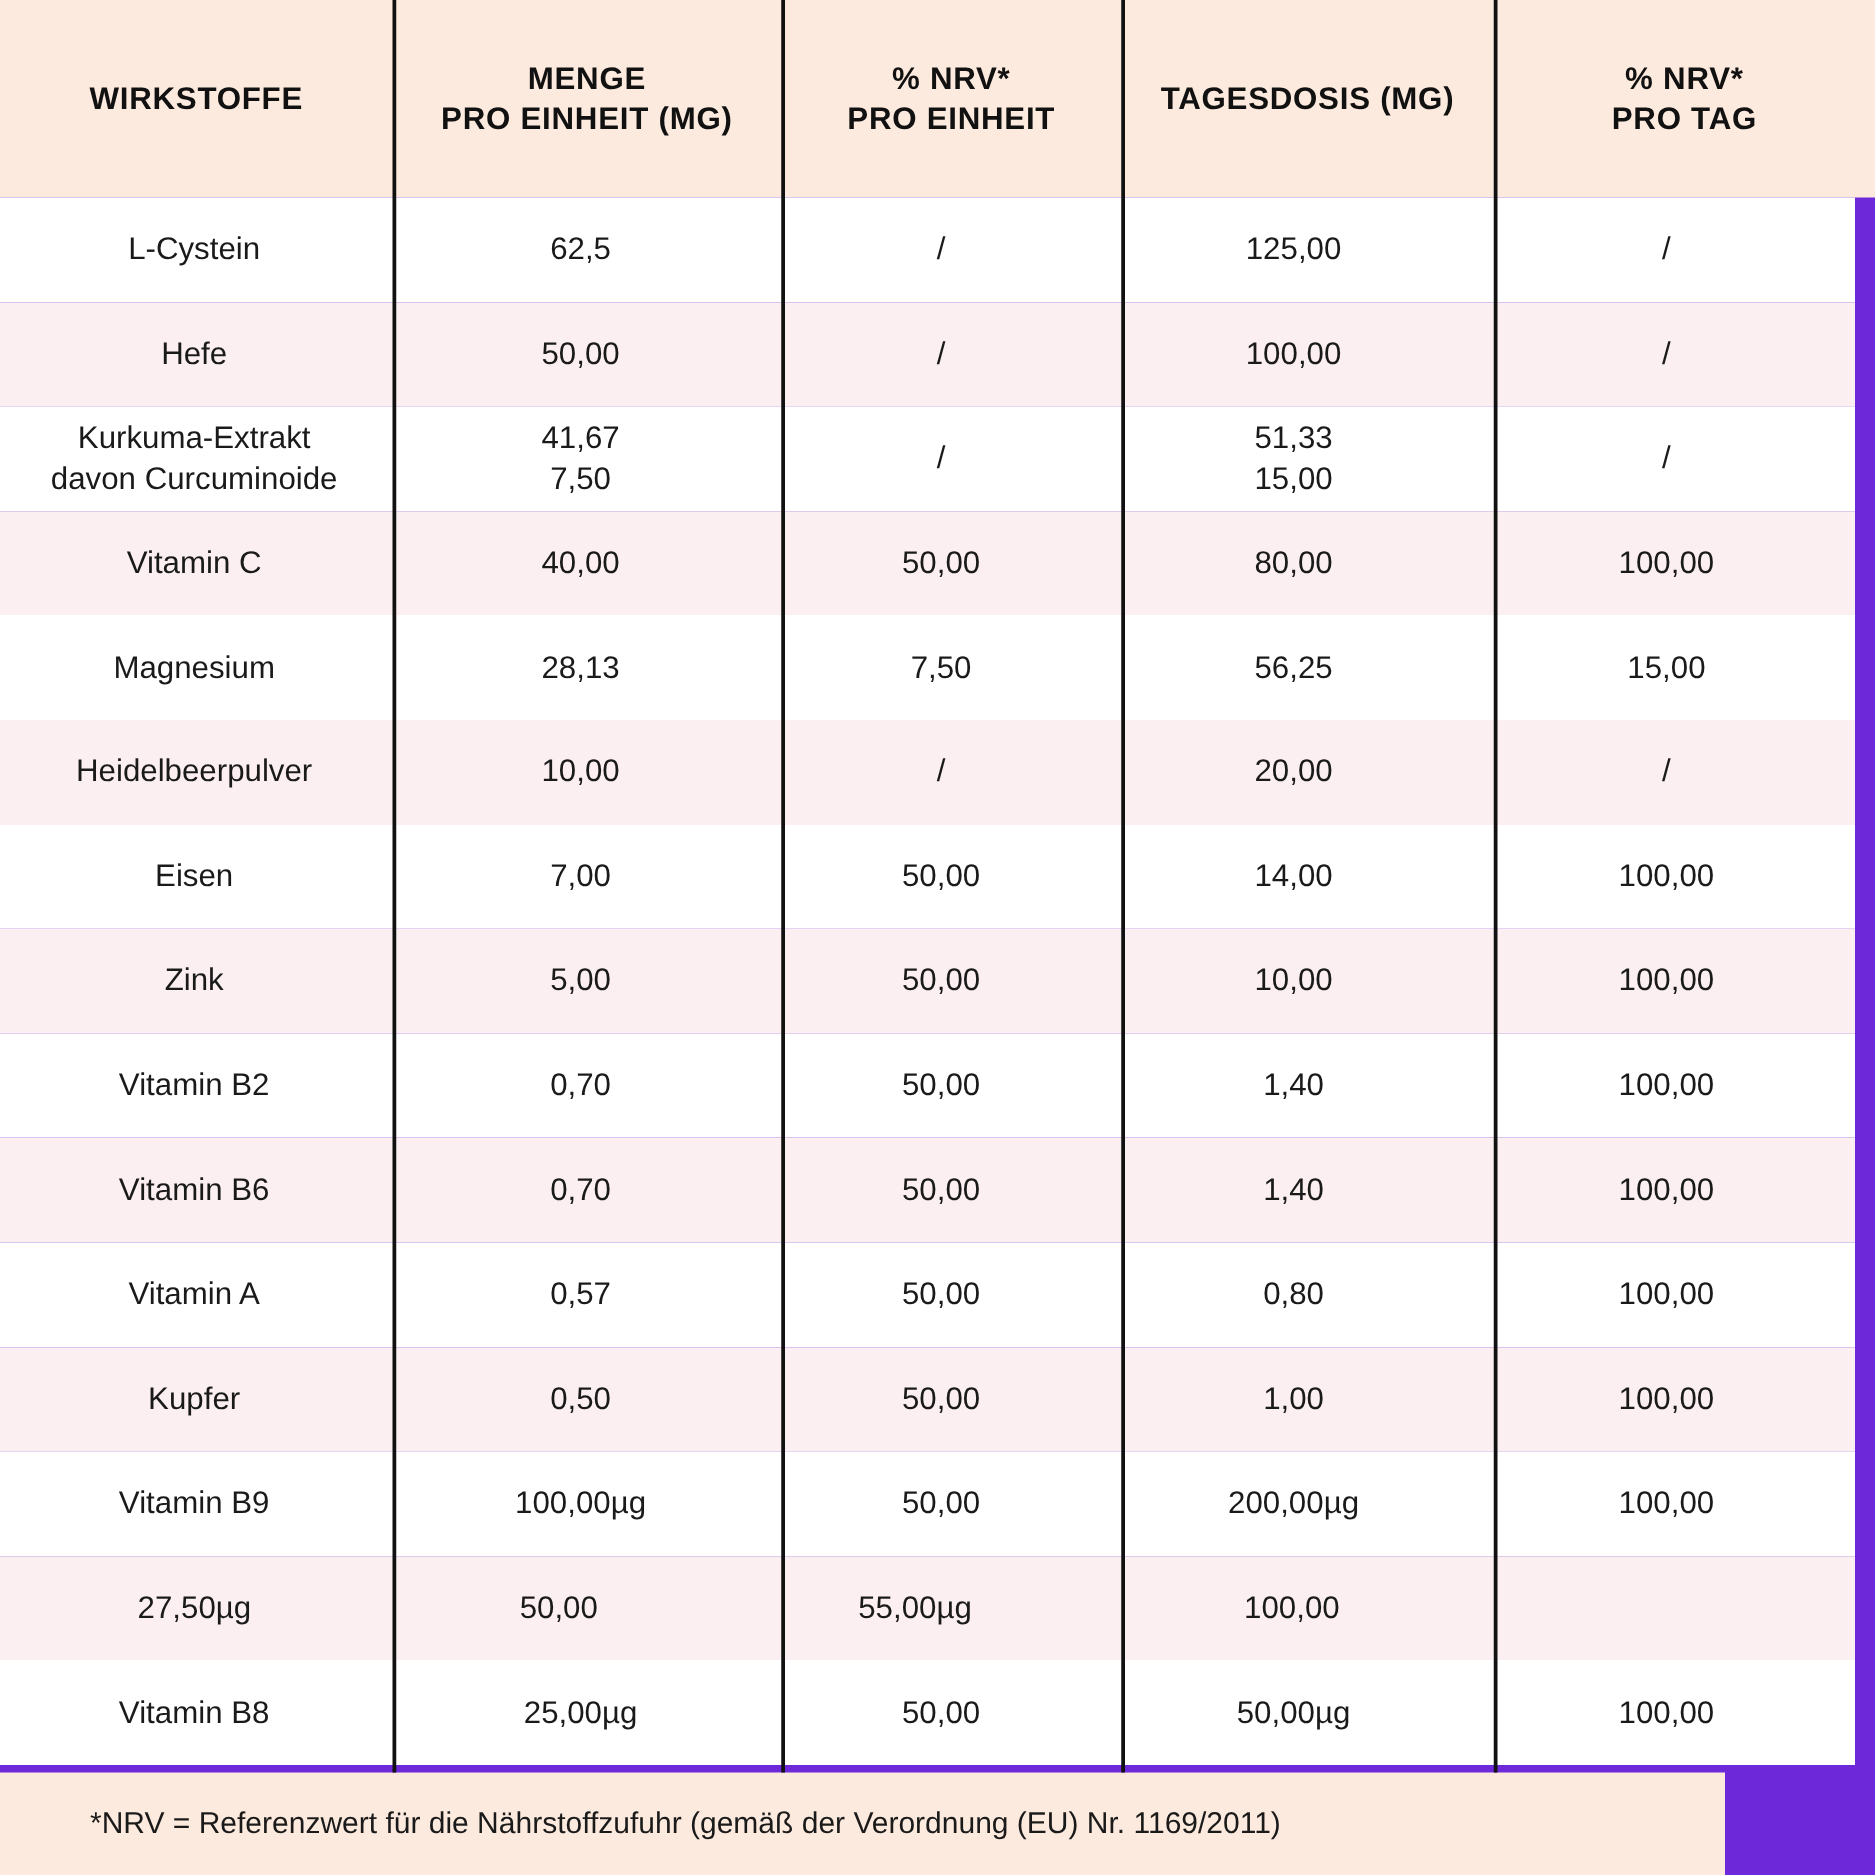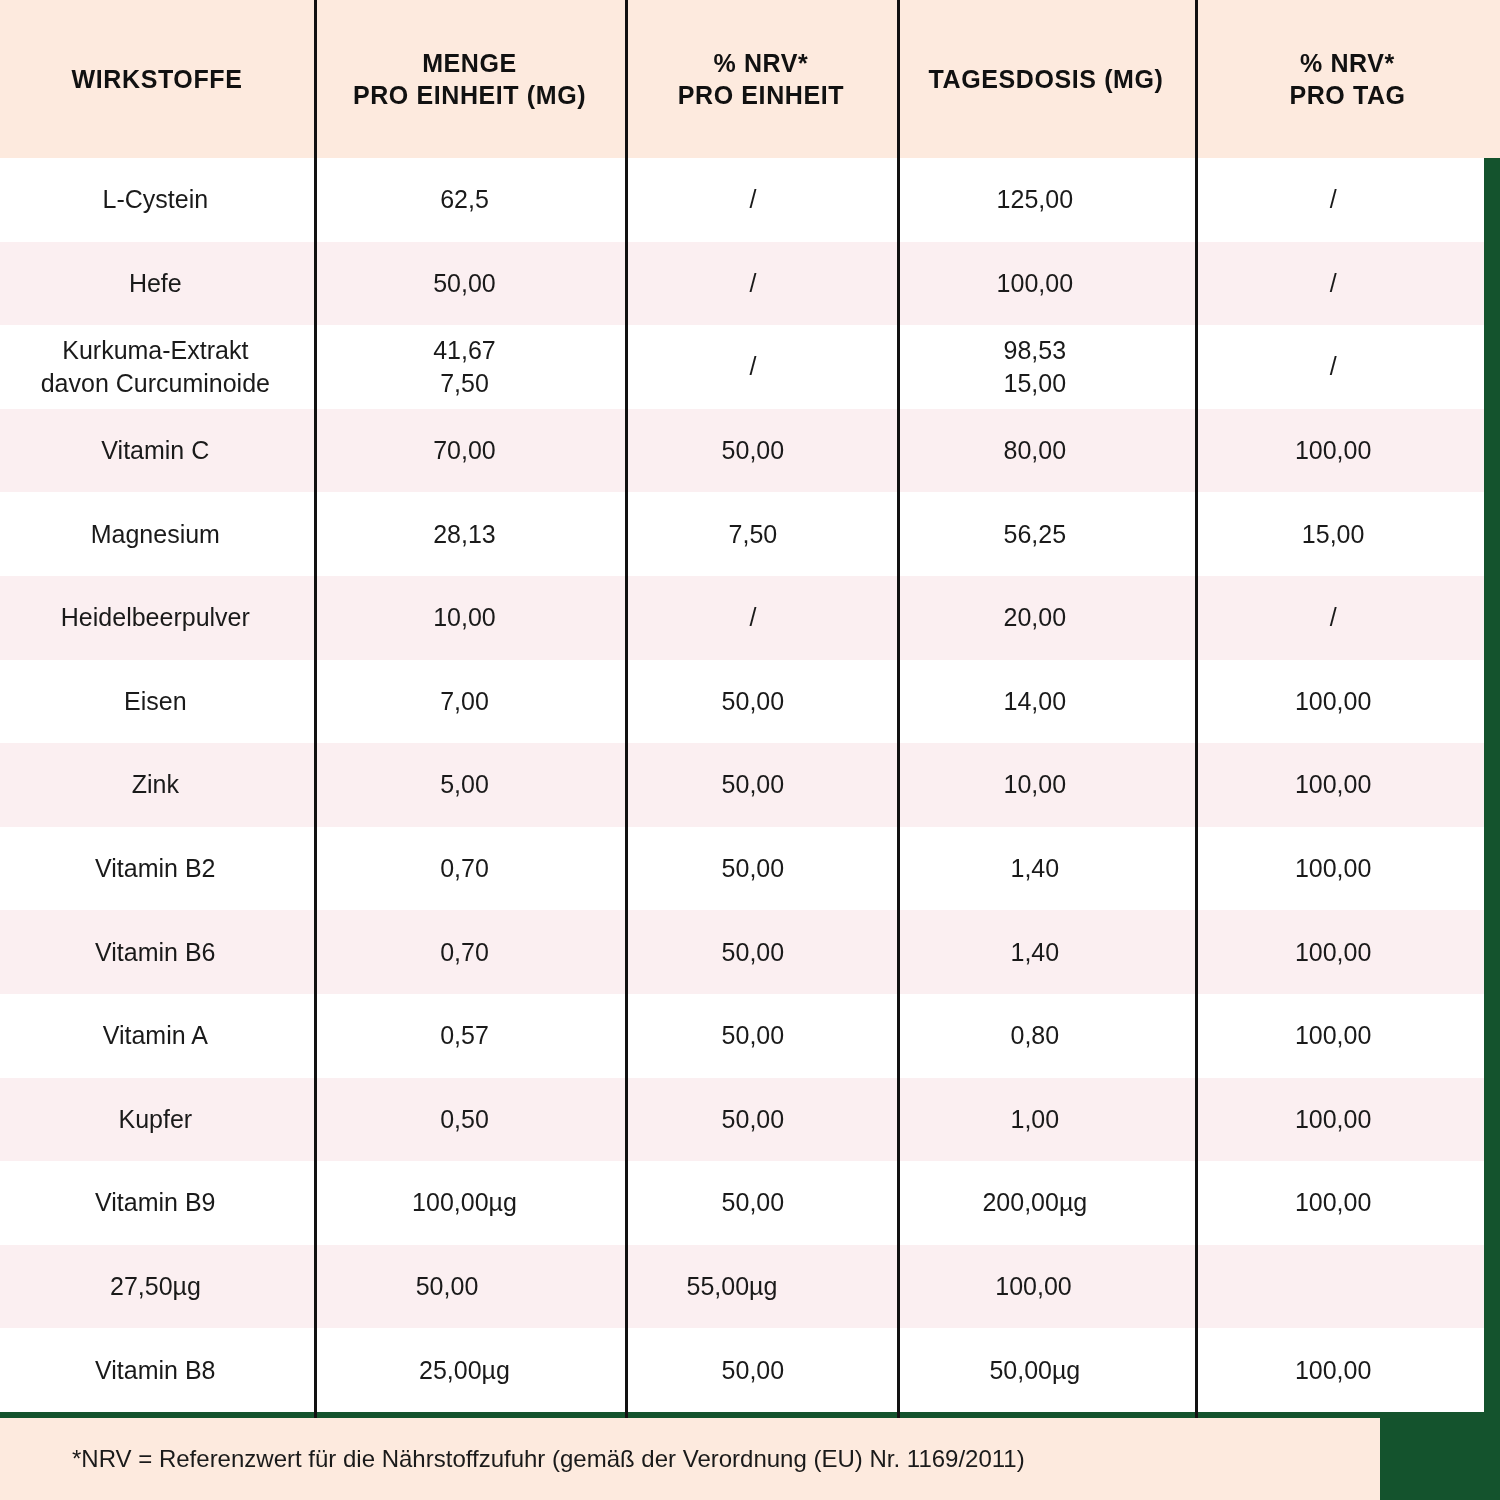--- a/index.html
+++ b/index.html
@@ -10,21 +10,21 @@
     background: #ffffff;
     font-family: "Liberation Sans", sans-serif;
     -webkit-font-smoothing: antialiased;
   }
 
   #table-root {
     position: relative;
     width: 1500px;
     height: 1500px;
     overflow: hidden;
-    background: #14532d;
+    background: #6d28d9;
   }
 
   
   .thead {
     position: absolute;
     top: 0;
     left: 0;
     width: 1500px;
     height: 158px;
     background: #fdeade;
@@ -187,33 +187,33 @@
           <span class="line2">davon Curcuminoide</span>
         </div>
         <div class="td c1">
           <span>41,67</span>
           <span class="line2">7,50</span>
         </div>
         <div class="td c2">
           <span>/</span>
         </div>
         <div class="td c3">
-          <span>98,53</span>
+          <span>51,33</span>
           <span class="line2">15,00</span>
         </div>
         <div class="td c4">
           <span>/</span>
         </div>
       </div>
       <div class="tr striped">
         <div class="td c0">
           <span>Vitamin C</span>
         </div>
         <div class="td c1">
-          <span>70,00</span>
+          <span>40,00</span>
         </div>
         <div class="td c2">
           <span>50,00</span>
         </div>
         <div class="td c3">
           <span>80,00</span>
         </div>
         <div class="td c4">
           <span>100,00</span>
         </div>

